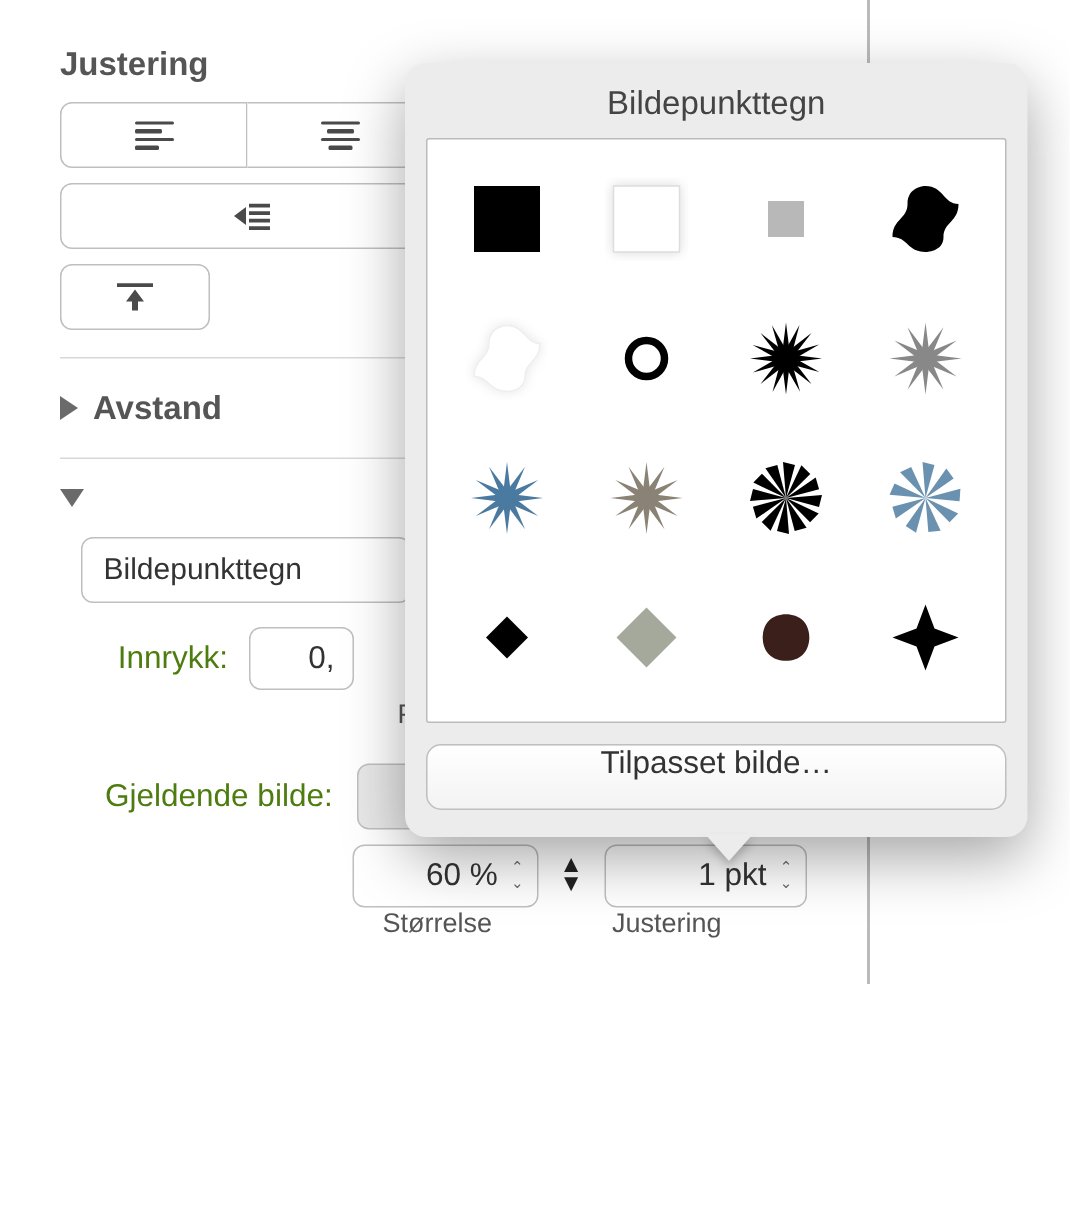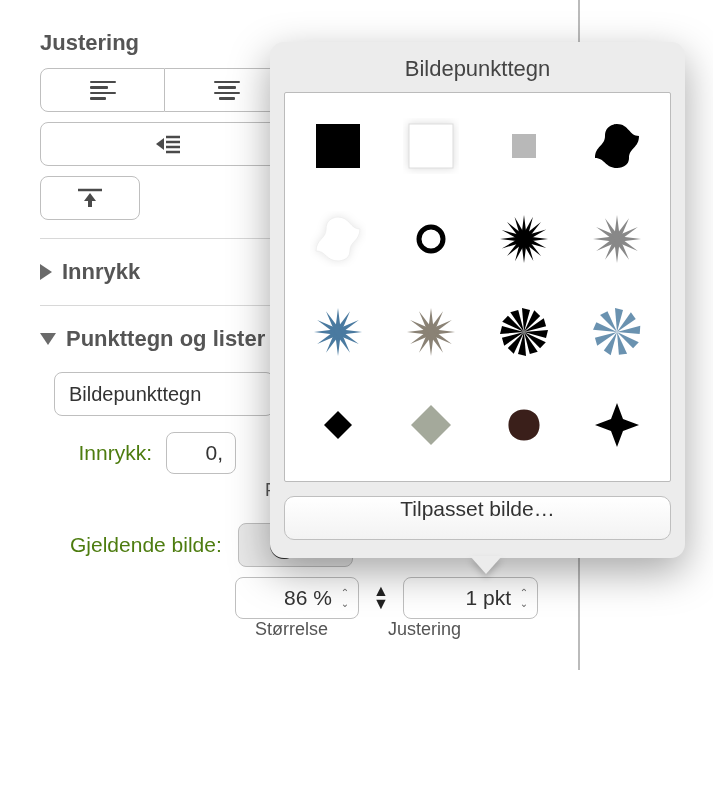--- a/index.html
+++ b/index.html
@@ -78,21 +78,21 @@
     border-radius: 8px;
     background: #fff;
     display: flex;
     align-items: center;
     padding: 0 6px;
   }
   .num-field .val { flex:1; text-align: right; padding-right: 6px; font-size: 21px; }
   .stepper { display:flex; flex-direction:column; gap:1px; }
   .stepper .s { width:14px;height:10px;display:flex;align-items:center;justify-content:center;font-size:10px;color:#666;line-height:1;}
   .sub-labels { display:flex; gap: 40px; margin-left: 100px; font-size:18px; color:#555; }
-  .sub-labels2 { display:flex; gap: 60px; font-size:18px; color:#555; padding-left:215px;}
+  .sub-labels2 { display:flex; gap: 80px; font-size:18px; color:#555; padding-left:215px;}
   .current-row { display:flex; align-items:center; gap: 16px; margin:22px 0 10px 0; padding-left:30px;}
   .swatch-btn {
     width: 115px; height: 44px; border:1px solid #bfbfbf; border-radius:8px;
     background:#e8e8e8; display:flex; align-items:center; justify-content:center; gap:10px;
     position:relative;
   }
   .swatch-circle {
     width:28px;height:28px;border-radius:50%;
     background: radial-gradient(circle at 35% 30%, #888 0%, #444 60%, #333 100%);
     box-shadow: inset -2px -2px 4px rgba(0,0,0,.3);
@@ -180,28 +180,27 @@
     <svg width="28" height="22">
       <line x1="2" y1="3" x2="26" y2="3" stroke="#4a4a4a" stroke-width="2.5"></line>
       <path d="M14 6 L8 14 L12 14 L12 20 L16 20 L16 14 L20 14 Z" fill="#4a4a4a"></path>
     </svg>
   </div>
 
   <hr class="sep">
 
   <div class="disclosure-row">
     <div class="tri tri-right"></div>
-    <div class="disclosure-label">Innrykk</div>
+    <div class="disclosure-label">Avstand</div>
   </div>
 
   <hr class="sep">
 
   <div class="disclosure-row">
     <div class="tri tri-down"></div>
-    <div class="disclosure-label">Punkttegn og lister</div>
   </div>
 
   <div class="select" style="margin-left:14px">
     <span>Bildepunkttegn</span>
   </div>
 
   <div class="field-row" style="padding-left:22px">
     <div class="label-right" style="width:90px">Innrykk:</div>
     <div class="num-field" style="width:70px">
       <div class="val">0,</div>
@@ -215,21 +214,21 @@
   <div class="current-row">
     <div class="label-right">Gjeldende bilde:</div>
     <div class="swatch-btn">
       <div class="swatch-circle"></div>
       <span class="chev">▼</span>
     </div>
   </div>
 
   <div class="size-row">
     <div class="num-field" style="width:130px">
-      <div class="val">86 %</div>
+      <div class="val">60 %</div>
       <div class="stepper">
           <div class="s">⌃</div>
           <div class="s">⌄</div>
         </div>
     </div>
     <div class="vdbl">
         <span>▲</span>
         <span>▼</span>
       </div>
     <div class="num-field" style="width:142px">

